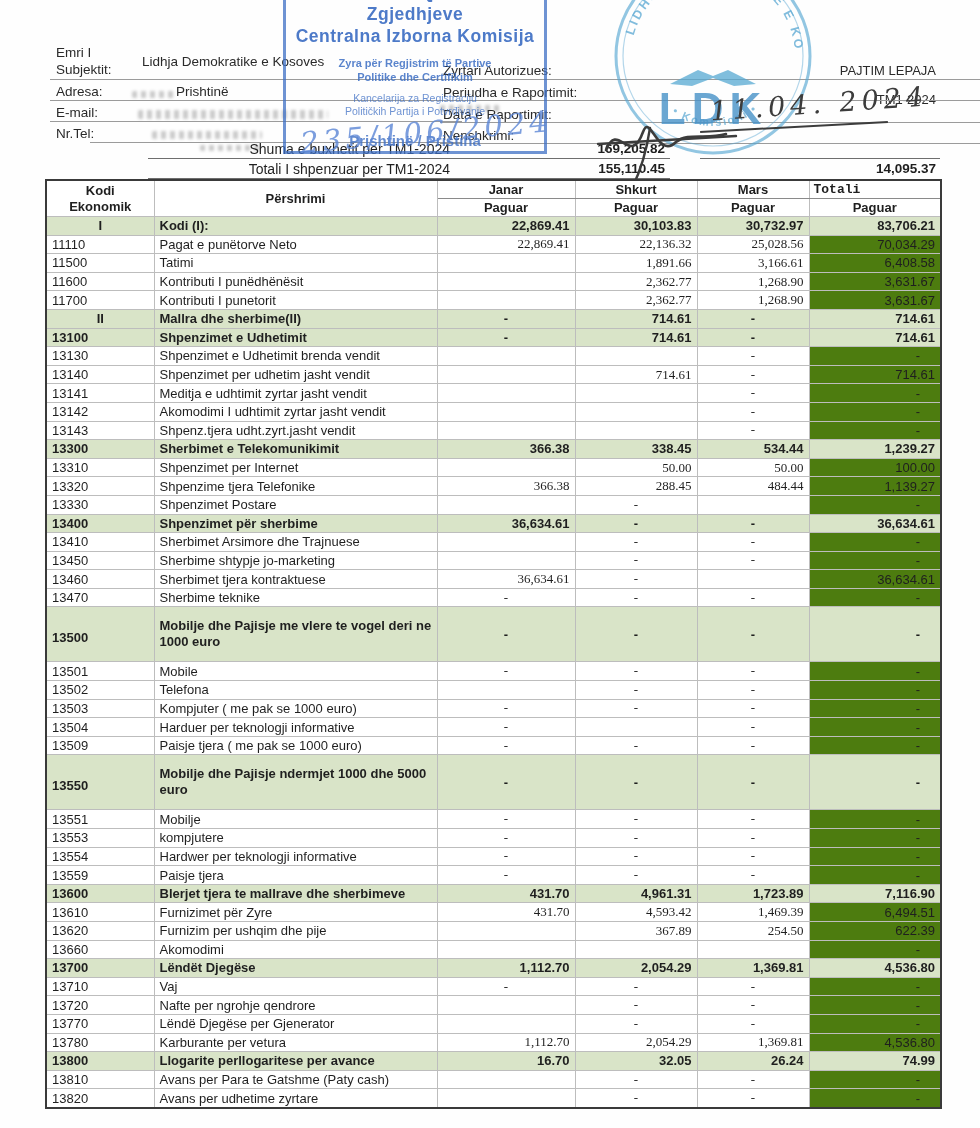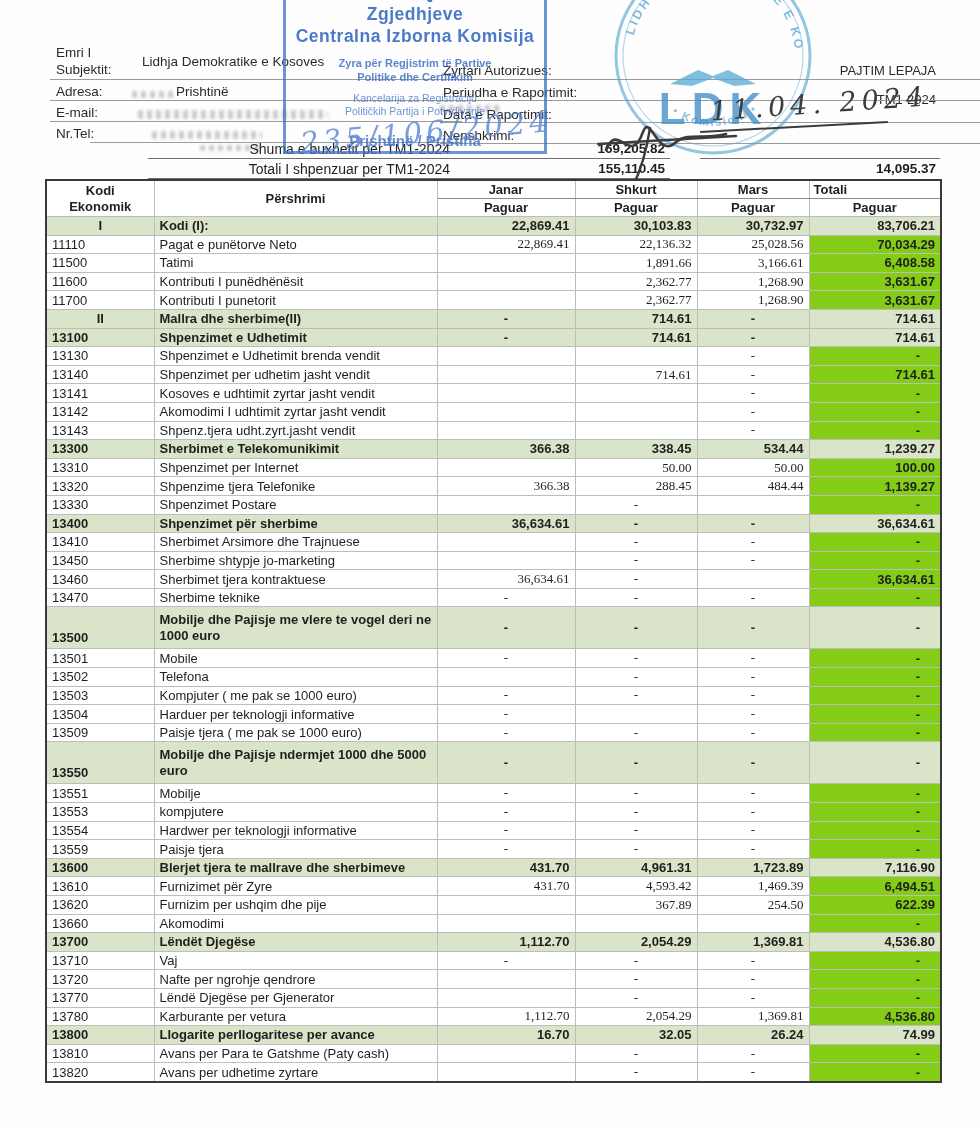--- a/index.html
+++ b/index.html
@@ -29,33 +29,33 @@
   .handw-dark{font-family:"DejaVu Serif",serif;font-style:italic;font-size:27px;
               color:#3c3c3c;letter-spacing:5px;transform:rotate(-4deg);white-space:nowrap;}
   
   table.report{border-collapse:collapse;table-layout:fixed;width:895px;
                border:2px solid #3a3a3a;background:#fff;}
   table.report th,table.report td{border:1px solid #bdbdbd;overflow:hidden;}
   table.report th{font-size:13px;font-weight:bold;padding:1px 4px;background:#fff;}
   table.report .h-code{width:108px;text-align:center;line-height:16px;}
   table.report .h-desc{width:283px;text-align:center;}
   table.report .h-m{text-align:center;border-bottom:1.5px solid #8a8a8a;}
-  table.report .h-tot{text-align:left;border-bottom:1.5px solid #8a8a8a;}
+  table.report .h-tot{text-align:left;border-bottom:1.5px solid #8a8a8a;font-family:Liberation Mono, monospace;}
   table.report .h-sub{text-align:center;font-weight:bold;}
   table.report col.c-j{width:138px;}  table.report col.c-s{width:122px;}
   table.report col.c-m{width:112px;} table.report col.c-t{width:132px;}
   table.report td{height:17.6px;font-size:13px;padding:0 5px;}
   td.code{text-align:left;padding-left:5px;}
   td.code.roman{text-align:center;font-weight:bold;}
   td.desc{text-align:left;white-space:nowrap;}
   tr.tall td.desc{white-space:normal;line-height:16px;}
   tr.tall td{height:38px;}
-  tr.tall td.code{vertical-align:bottom;padding-bottom:3px;}
+  tr.tall td.code{vertical-align:bottom;padding-bottom:16px;}
   td.num{text-align:right;font-family:"Liberation Serif",serif;font-size:12.8px;padding-right:9px;}
-  td.tot{background:#84cc16;font-family:"Liberation Sans",sans-serif;font-weight:bold;font-size:13px;padding-right:6px;}
+  td.tot{background:#4d7c0f;font-family:"Liberation Sans",sans-serif;font-weight:normal;font-size:13px;padding-right:6px;}
   tr.section td{background:#d9e4c8;font-weight:bold;font-family:"Liberation Sans",sans-serif;font-size:13px;}
   td.dash{text-align:center;}
   td.tot.dash{text-align:right;padding-right:20px;}
   
   .overlay{pointer-events:none;}
 </style>
 </head>
 <body>
 
 <div class="page">
@@ -235,21 +235,21 @@
         <tr>
           <td class="code">13140</td>
           <td class="desc">Shpenzimet  per udhetim jasht vendit</td>
           <td class="num"></td>
           <td class="num">714.61</td>
           <td class="num dash">-</td>
           <td class="num tot">714.61</td>
         </tr>
         <tr>
           <td class="code">13141</td>
-          <td class="desc">Kosoves e udhtimit zyrtar jasht vendit</td>
+          <td class="desc">Meditja e udhtimit zyrtar jasht vendit</td>
           <td class="num"></td>
           <td class="num"></td>
           <td class="num dash">-</td>
           <td class="num tot dash">-</td>
         </tr>
         <tr>
           <td class="code">13142</td>
           <td class="desc">Akomodimi I udhtimit zyrtar jasht vendit</td>
           <td class="num"></td>
           <td class="num"></td>

